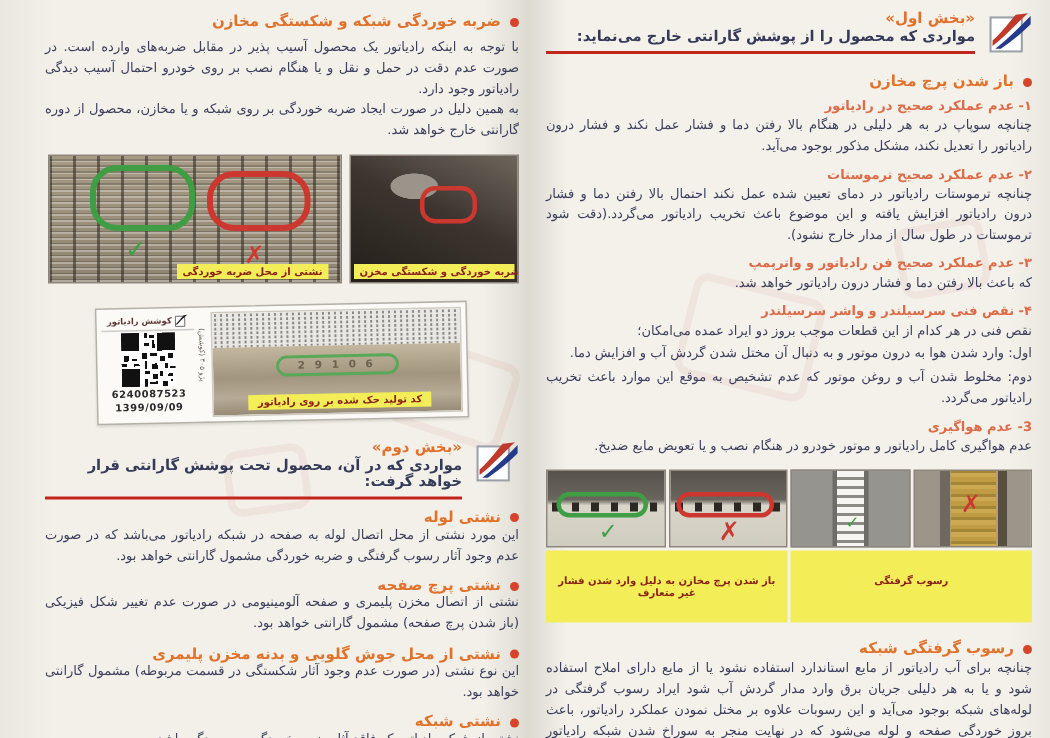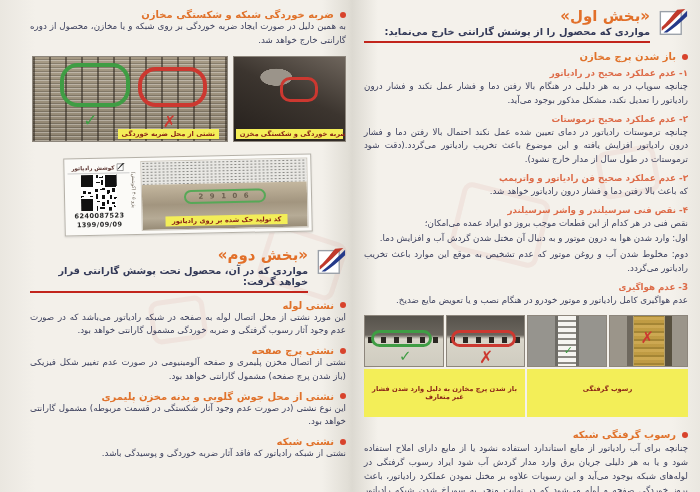--- a/index.html
+++ b/index.html
@@ -24,21 +24,21 @@
   
   .wm { position: absolute; border: 5px solid rgba(205,120,110,.10); border-radius: 10px; transform: rotate(14deg); pointer-events: none; }
   .wm.w1 { width: 90px; height: 70px; left: 455px; top: 190px; }
   .wm.w2 { width: 60px; height: 48px; left: 598px; top: 148px; transform: rotate(-10deg); }
   .wm.w3 { width: 80px; height: 60px; left: 262px; top: 232px; transform: rotate(18deg); }
   .wm.w4 { width: 56px; height: 44px; left: 150px; top: 298px; transform: rotate(-8deg); }
 
   
   .sec-head { position: relative; min-height: 34px; padding-right: 38px; }
   .sec-logo { position: absolute; right: 0; top: 1px; width: 29px; height: 29px; }
-  .sec-badge { color: #e2702a; font-weight: bold; font-size: 15px; }
+  .sec-badge { color: #e2702a; font-weight: bold; font-size: 10px; }
   .sec-title { color: #343a58; font-weight: bold; font-size: 9.8px; margin-top: 1px; }
   .redline { border-bottom: 2.5px solid #c2251c; margin-top: 4px; }
 
   
   .h-item { display: flex; align-items: center; gap: 6px; color: #e0722b; font-weight: bold; font-size: 10px; }
   .dot { width: 6px; height: 6px; border-radius: 50%; background: #d8432c; flex: none; }
 
   .num-title { color: #dd6b48; font-weight: bold; font-size: 8.7px; margin: 6px 0 2px; }
   .para { color: #3b3f5c; font-size: 8.7px; line-height: 1.58; text-align: justify; }
 
@@ -192,20 +192,21 @@
     <div class="para mt2">چنانچه برای آب رادیاتور از مایع استاندارد استفاده نشود یا از مایع دارای املاح استفاده شود و یا به هر دلیلی جریان برق وارد مدار گردش آب شود ایراد رسوب گرفتگی در لوله‌های شبکه بوجود می‌آید و این رسوبات علاوه بر مختل نمودن عملکرد رادیاتور، باعث بروز خوردگی صفحه و لوله می‌شود که در نهایت منجر به سوراخ شدن شبکه رادیاتور می‌گردد.</div>
     <div class="para">توصیه می‌شود جهت جلوگیری از بروز این مشکل از عملکرد صحیح اتصالات برقی خودرو اطمینان حاصل نموده، مایع درون رادیاتور ترکیبی از آب مقطر، مایع ضد یخ و ضد جوش استاندارد باشد و در صورت امکان مایع درون رادیاتور را سالی یک نوبت تعویض نمایید.</div>
   </div>
 
   <div class="page page-left">
 
     <div class="h-item">
       <span class="dot"></span>
       <span>ضربه خوردگی شبکه و شکستگی مخازن</span>
     </div>
+    <div class="para mt6">با توجه به اینکه رادیاتور یک محصول آسیب پذیر در مقابل ضربه‌های وارده است. در صورت عدم دقت در حمل و نقل و یا هنگام نصب بر روی خودرو احتمال آسیب دیدگی رادیاتور وجود دارد.</div>
     <div class="para">به همین دلیل در صورت ایجاد ضربه خوردگی بر روی شبکه و یا مخازن، محصول از دوره گارانتی خارج خواهد شد.</div>
 
     <div class="photo-row">
       <div class="photo photo-fins">
         <div class="ann ann-green" style="border-width:4px; left:14%; top:8%; width:36%; height:52%;"></div>
         <div class="mark mark-green" style="left:26%; bottom:14%; font-size:17px;">✓</div>
         <div class="ann ann-red" style="border-width:4px; left:54%; top:12%; width:36%; height:48%;"></div>
         <div class="mark mark-red" style="left:67%; bottom:12%; font-size:16px;">✗</div>
         <div class="cap" style="right:4%; bottom:2px;">نشتی از محل ضربه خوردگی</div>
       </div>

